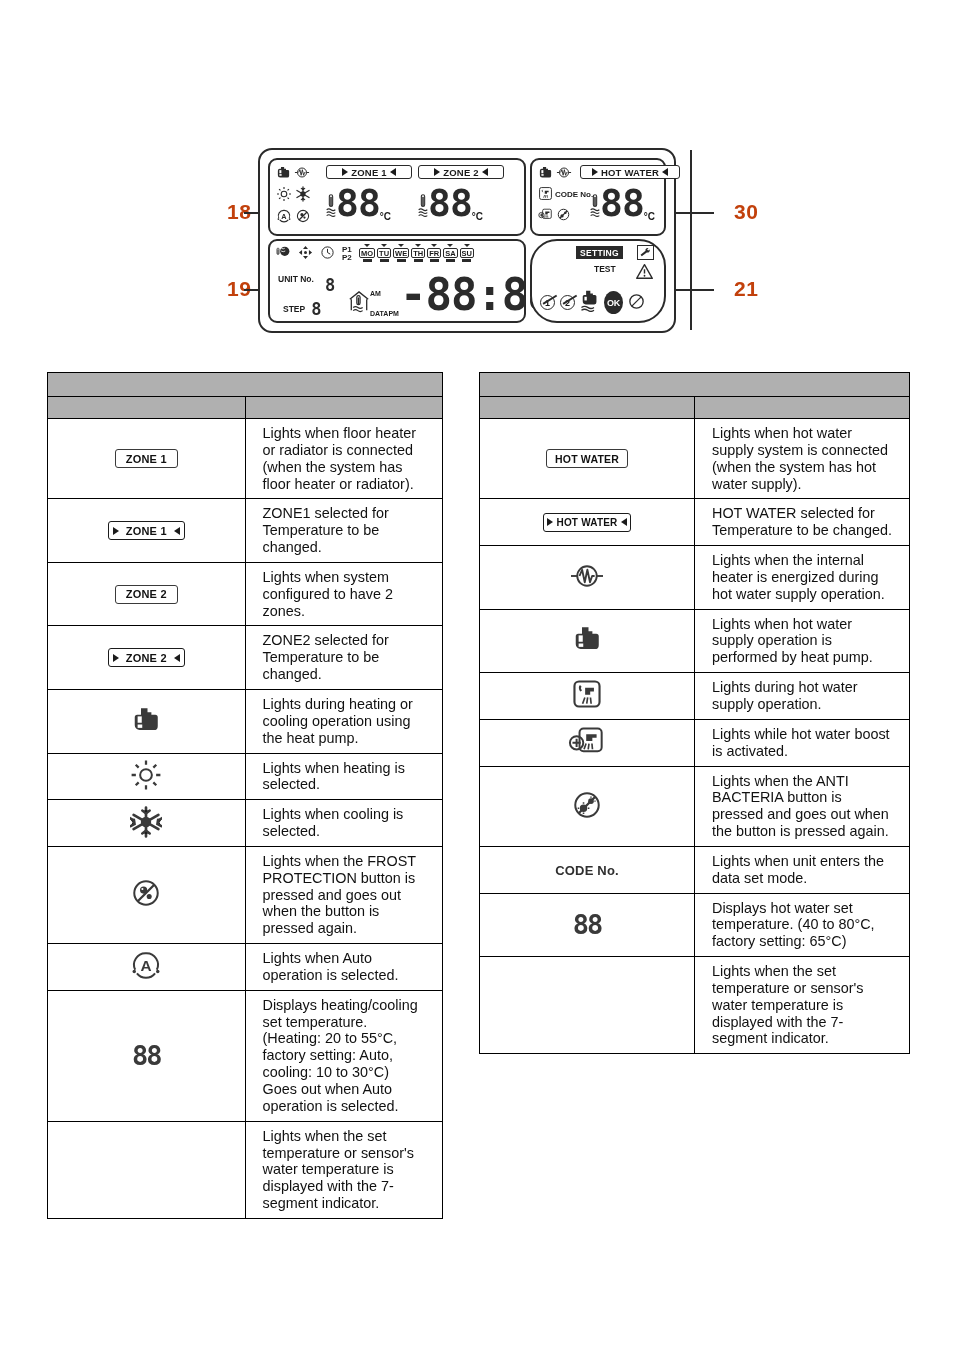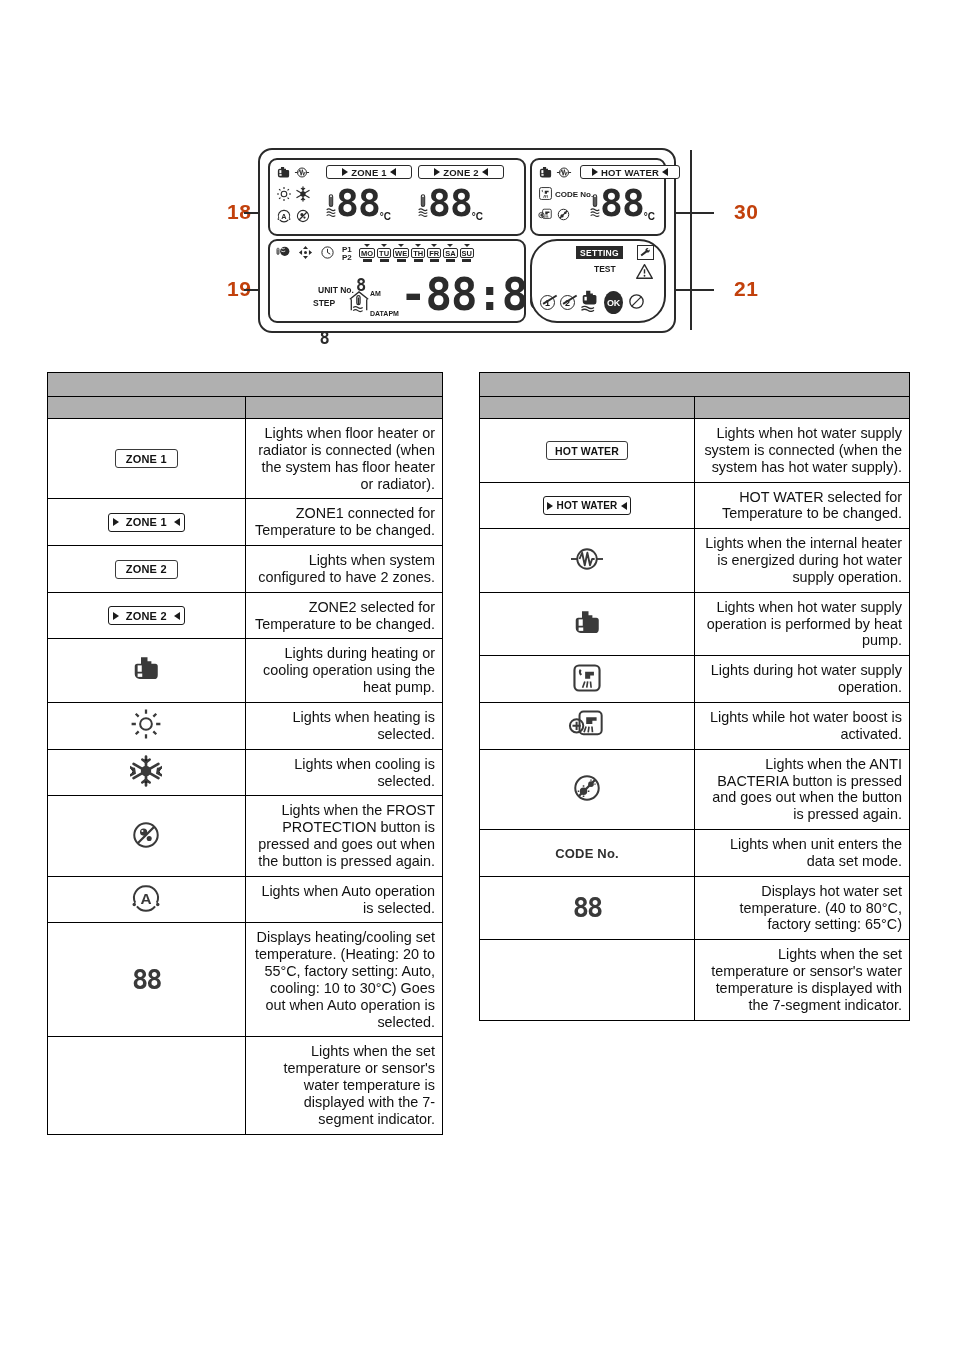--- a/index.html
+++ b/index.html
@@ -203,24 +203,24 @@
   }
   .hdr-cols td {
     background: #b0b0b0;
     height: 22px;
   }
   td.sym {
     text-align: center;
     padding: 5px 2px;
   }
   td.desc {
-    text-align: right;
+    text-align: left;
     font-size: 14.4px;
     line-height: 1.17;
-    padding: 6px 7px;
+    padding: 6px 17px;
     color: #111;
   }
   table.legend.left  td.sym { width: 126px; }
   table.legend.left  td.desc { width: 270px; }
   table.legend.right td.sym { width: 124px; }
   table.legend.right td.desc { width: 307px; }
 
   
   .tag-plain {
     display: inline-flex;
@@ -531,25 +531,25 @@
                 <div class="daymark"></div>
               </div>
               <div class="daycol">
                 <div class="daytick"></div>
                 <div class="daybox">SU</div>
                 <div class="daymark"></div>
               </div>
             </div>
 
           <div style="position:absolute; left:8px; top:34px; display:flex; flex-direction:column; gap:4px;">
-            <div style="display:flex; align-items:flex-end; gap:2px;margin-left:40px;">
+            <div style="display:flex; align-items:flex-start; gap:11px;">
               <span class="small-lbl">UNIT No.</span>
               <span class="seg-digits" style="font-size:17px;">8</span>
             </div>
-            <div style="display:flex; align-items:center; gap:20px; margin-left:5px;flex-direction:column;">
+            <div style="display:flex; align-items:center; gap:6px; margin-left:5px;">
               <span class="small-lbl">STEP</span>
               <span class="seg-digits" style="font-size:17px;">8</span>
             </div>
           </div>
 
           <div style="position:absolute; left:78px; top:28px; display:flex; align-items:flex-end;">
             <span class="ic" style="margin-bottom:2px;">
               <svg width="22" height="26" viewBox="0 0 24 28">
                   <path d="M2 11L12 3l10 8" fill="none" stroke="#2b2b2b" stroke-width="1.5"></path>
                   <path d="M3.6 11v12M20.4 11v12" stroke="#2b2b2b" stroke-width="1.4"></path>
@@ -631,21 +631,21 @@
         <tr>
           <td class="sym"><span class="tag-plain">ZONE 1</span></td>
           <td class="desc">Lights when floor heater or radiator is connected (when the system has floor heater or radiator).</td>
         </tr>
         <tr>
           <td class="sym"><span class="tag-sel">
               <span class="tri-r"></span>
               <span>ZONE 1</span>
               <span class="tri-l"></span>
             </span></td>
-          <td class="desc">ZONE1 connected for Temperature to be changed.</td>
+          <td class="desc">ZONE1 selected for Temperature to be changed.</td>
         </tr>
         <tr>
           <td class="sym"><span class="tag-plain">ZONE 2</span></td>
           <td class="desc">Lights when system configured to have 2 zones.</td>
         </tr>
         <tr>
           <td class="sym"><span class="tag-sel">
               <span class="tri-r"></span>
               <span>ZONE 2</span>
               <span class="tri-l"></span>

